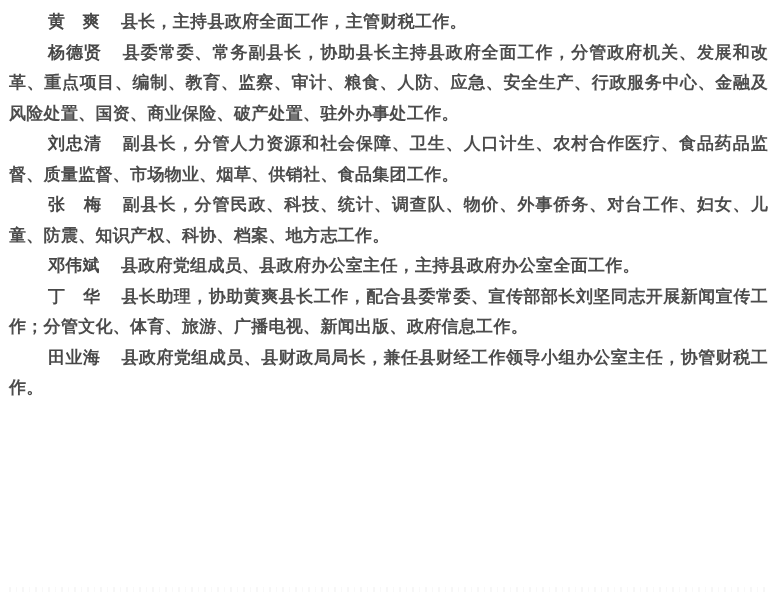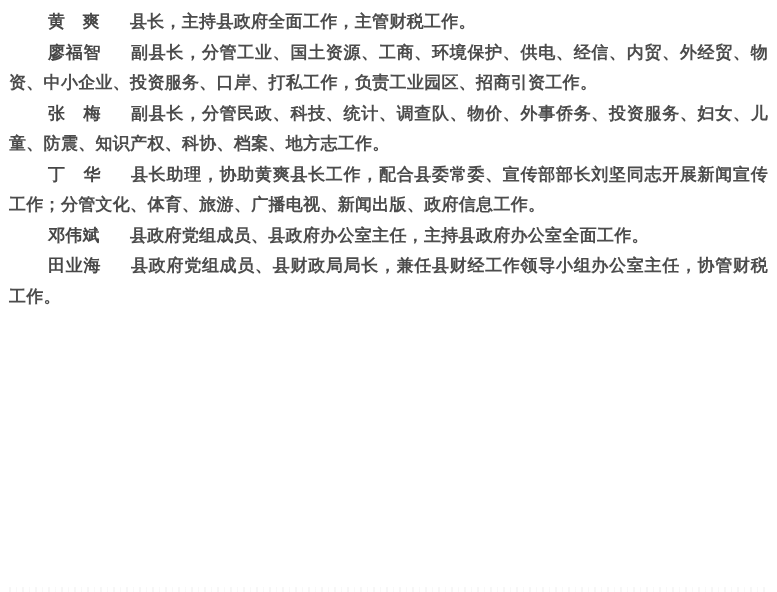--- a/index.html
+++ b/index.html
@@ -28,21 +28,21 @@
     font-size: 17px;
     line-height: 30.5px;
     color: #4c4c4c;
     text-align: justify;
     text-indent: 39px;
     letter-spacing: 0.3px;
   }
   p.entry .name {
     font-weight: bold;
     color: #474747;
-    margin-right: 30px;
+    margin-right: 21px;
     white-space: pre;
   }
   p.entry .desc {
     font-weight: bold;
   }
   .cutoff-artifact {
     position: absolute;
     left: 9px;
     right: 9px;
     bottom: 0;
@@ -57,29 +57,30 @@
     );
   }
 </style>
 </head>
 <body>
 
 <div class="doc">
   <div id="entries">
   <p class="entry"><span class="name">黄　爽</span><span class="desc">县长，主持县政府全面工作，主管财税工作。</span></p>
 
+  <p class="entry"><span class="name">杨德贤</span><span class="desc">县委常委、常务副县长，协助县长主持县政府全面工作，分管政府机关、发展和改革、重点项目、编制、教育、监察、审计、粮食、人防、应急、安全生产、行政服务中心、金融及风险处置、国资、商业保险、破产处置、驻外办事处工作。</span></p>
 
 
-
-  <p class="entry"><span class="name">廖福智</span><span class="desc">副县长，分管工业、国土资源、工商、环境保护、供电、经信、内贸、外经贸、物资、中小企业、投资服务、口岸、打私工作，负责工业园区、招商引资工作。</span></p>
-
-  <p class="entry"><span class="name">张　梅</span><span class="desc">副县长，分管民政、科技、统计、调查队、物价、外事侨务、投资服务、妇女、儿童、防震、知识产权、科协、档案、地方志工作。</span></p>
+  <p class="entry"><span class="name">刘忠清</span><span class="desc">副县长，分管人力资源和社会保障、卫生、人口计生、农村合作医疗、食品药品监督、质量监督、市场物业、烟草、供销社、食品集团工作。</span></p>
 
 
-  <p class="entry"><span class="name">丁　华</span><span class="desc">县长助理，协助黄爽县长工作，配合县委常委、宣传部部长刘坚同志开展新闻宣传工作；分管文化、体育、旅游、广播电视、新闻出版、政府信息工作。</span></p>
+  <p class="entry"><span class="name">张　梅</span><span class="desc">副县长，分管民政、科技、统计、调查队、物价、外事侨务、对台工作、妇女、儿童、防震、知识产权、科协、档案、地方志工作。</span></p>
+
 
   <p class="entry"><span class="name">邓伟斌</span><span class="desc">县政府党组成员、县政府办公室主任，主持县政府办公室全面工作。</span></p>
+
+  <p class="entry"><span class="name">丁　华</span><span class="desc">县长助理，协助黄爽县长工作，配合县委常委、宣传部部长刘坚同志开展新闻宣传工作；分管文化、体育、旅游、广播电视、新闻出版、政府信息工作。</span></p>
 
   <p class="entry"><span class="name">田业海</span><span class="desc">县政府党组成员、县财政局局长，兼任县财经工作领导小组办公室主任，协管财税工作。</span></p>
 
 </div>
   <div class="cutoff-artifact"></div>
 </div>
 
 </body></html>

